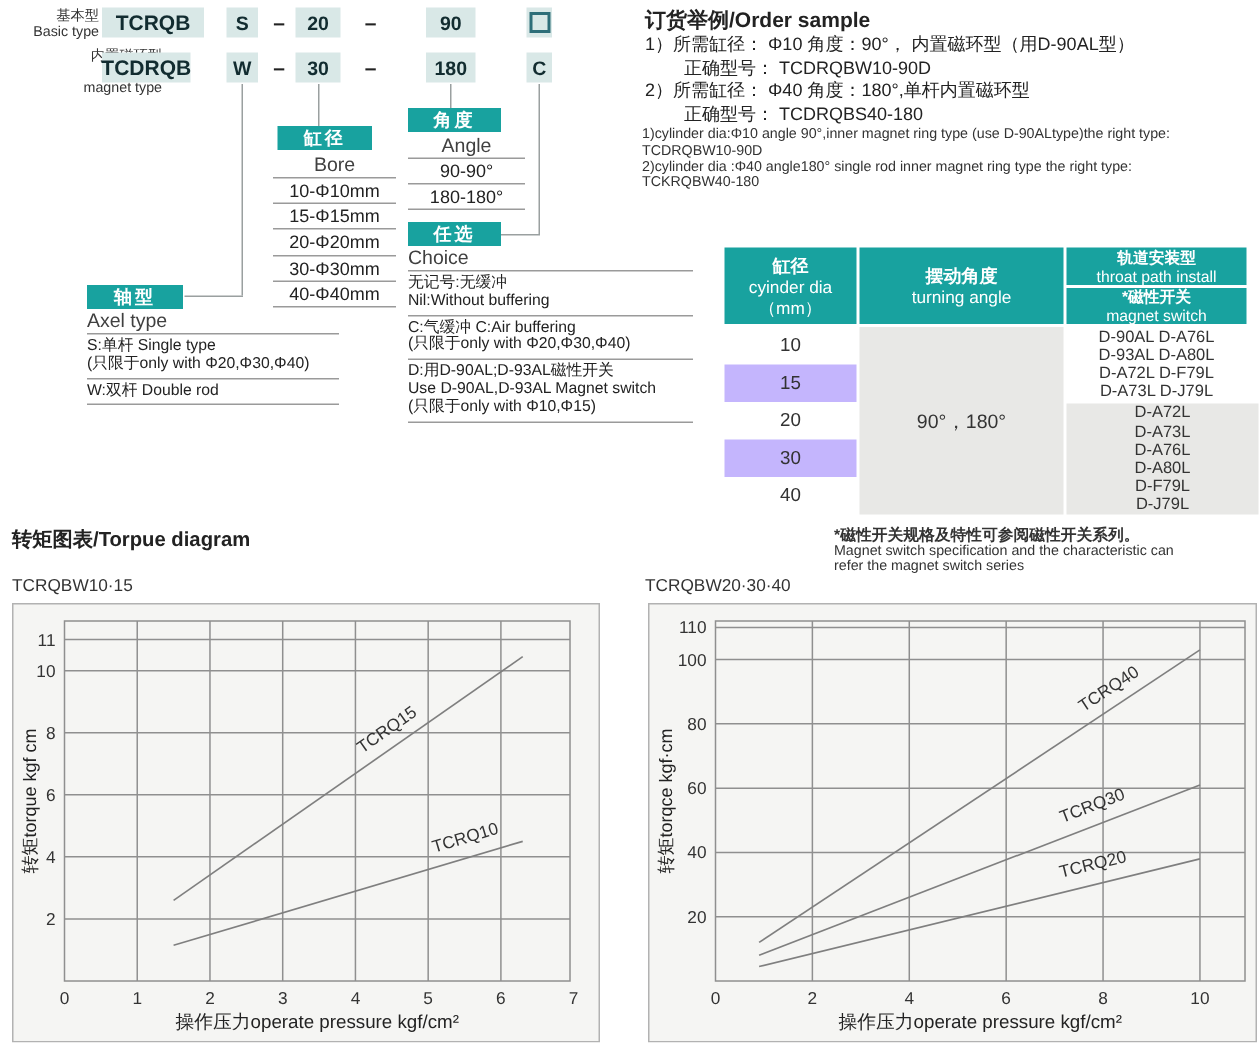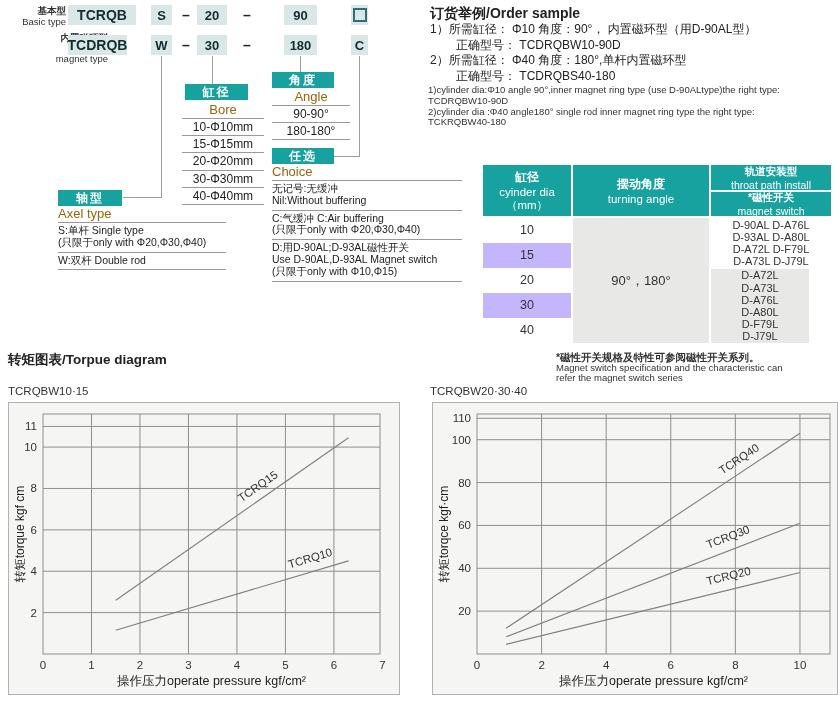--- a/index.html
+++ b/index.html
@@ -1,31 +1,31 @@
 <!DOCTYPE html>
 <html><head>
 <meta charset="utf-8">
 <style>
   html,body{margin:0;padding:0;background:#fff;}
   #canvas{position:relative;width:840px;height:702px;background:#fff;overflow:hidden;
           font-family:"Liberation Sans","DejaVu Sans",sans-serif;color:#222;}
   .abs{position:absolute;}
   
   .rowlabel{position:absolute;text-align:right;font-size:9.5px;line-height:10.5px;color:#333;}
-  .rowlabel .cn{font-weight:bold;}
+  .rowlabel .cn{font-weight:normal;}
   .codebox{position:absolute;height:20px;background:#d9e8e7;color:#122c30;font-weight:bold;
            font-size:14px;display:flex;align-items:center;justify-content:center;}
   .codebox.small{font-size:13px;}
   .dash{position:absolute;height:20px;font-weight:bold;font-size:14px;display:flex;
         align-items:center;justify-content:center;color:#222;}
   .sq{width:10px;height:10px;border:2px solid #2e6e79;background:transparent;}
   .conn{position:absolute;background:#9aa0a0;}
   .tag{position:absolute;background:#18a29f;color:#fff;font-weight:bold;font-size:12px;
        height:16px;line-height:16px;text-align:center;letter-spacing:2px;}
-  .blocktitle{font-size:13px;color:#a16207;}
+  .blocktitle{font-size:13px;color:#404040;}
   .ul{border-bottom:1px solid #9a9a9a;}
   .bore-item{height:16.2px;line-height:16.2px;font-size:12px;text-align:center;
              border-bottom:1px solid #9a9a9a;color:#222;}
   .angle-item{height:16px;line-height:16px;font-size:12px;text-align:center;
               border-bottom:1px solid #9a9a9a;}
   .grp{font-size:10.5px;line-height:11.8px;padding:2px 0 3px 0;border-bottom:1px solid #9a9a9a;}
   
   #order-title{left:430px;top:5px;font-size:14px;font-weight:bold;}
   #order-cn{left:430px;top:22px;font-size:12px;line-height:15.6px;width:400px;}
   #order-cn .indent{padding-left:26px;}
@@ -183,21 +183,21 @@
         <div class="dia-cell alt">30</div>
         <div class="dia-cell">40</div>
       </div>
     <div class="cellc" style="left:90px;top:53px;width:136px;height:125px;background:#e8e8e6;font-size:13px;">90°，180°</div>
     <div class="swlines" id="sw-small" style="left:228px;top:53px;width:120px;height:50px;background:#fff;">
         <div>D-90AL D-A76L</div>
         <div>D-93AL D-A80L</div>
         <div>D-A72L D-F79L</div>
         <div>D-A73L D-J79L</div>
       </div>
-    <div class="swlines" id="sw-large" style="left:228px;top:104px;width:98px;height:74px;background:#e8e8e6;">
+    <div class="swlines" id="sw-large" style="left:228px;top:104px;width:128px;height:74px;background:#e8e8e6;">
         <div>D-A72L</div>
         <div>D-A73L</div>
         <div>D-A76L</div>
         <div>D-A80L</div>
         <div>D-F79L</div>
         <div>D-J79L</div>
       </div>
   </div>
   <div class="abs" id="torque-title">转矩图表/Torpue diagram</div>
 

